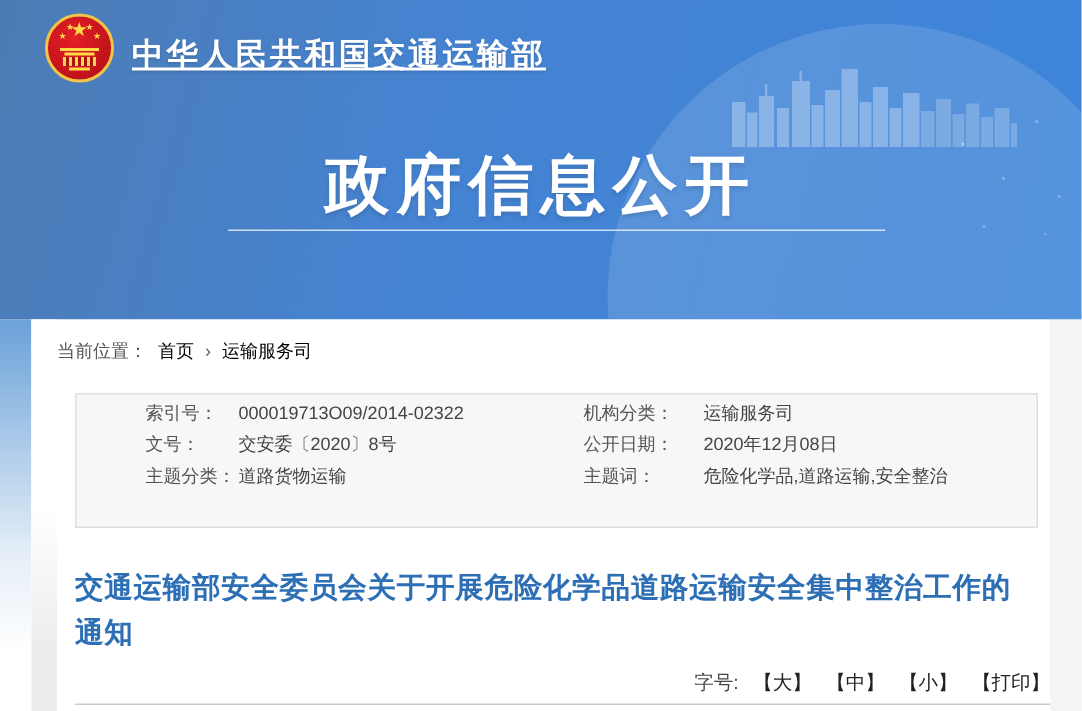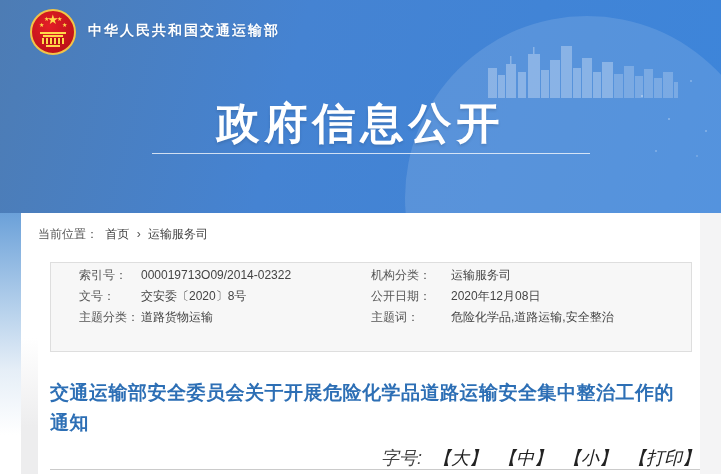--- a/index.html
+++ b/index.html
@@ -35,22 +35,22 @@
   .st-s1{left:7px;top:11px;font-size:6px;}
   .st-s2{left:12px;top:5px;font-size:6px;}
   .st-s3{left:25px;top:5px;font-size:6px;}
   .st-s4{left:30px;top:11px;font-size:6px;}
   .gate{position:absolute;left:50%;bottom:6px;transform:translateX(-50%);width:22px;}
   .gate-roof{height:2px;background:#ffd94a;margin:0 -2px 1px;}
   .gate-roof2{height:2px;background:#ffd94a;margin:0 1px 1px;}
   .gate-body{height:6px;background:repeating-linear-gradient(90deg,#ffd94a 0 2px,#b10e15 2px 4px);}
   .gate-base{height:2px;background:#ffd94a;margin:1px 4px 0;}
   .site-name{
-    position:absolute;left:88px;top:22px;color:#ffffff;font-size:14px;font-weight:bold;
-    letter-spacing:2px;text-shadow:0 1px 2px rgba(0,0,0,0.15);
+    position:absolute;left:88px;top:22px;color:#ffffff;font-size:21px;font-weight:bold;
+    letter-spacing:2px;text-shadow:0 1px 2px rgba(0,0,0,0.15);text-decoration:underline;
   }
   .page-title{
     position:absolute;left:0;top:95px;width:721px;text-align:center;color:#ffffff;
     font-size:43px;font-weight:bold;letter-spacing:5px;text-shadow:0 2px 3px rgba(0,0,0,0.12);
   }
   .title-underline{
     position:absolute;left:152px;top:153px;width:438px;height:1px;
     background:rgba(255,255,255,0.75);
   }
   
@@ -64,36 +64,36 @@
   }
   .strip-right{
     position:absolute;left:700px;top:213px;width:21px;height:261px;background:#f4f4f5;
   }
   
   .panel{position:absolute;left:21px;top:213px;width:679px;height:261px;background:#ffffff;}
   .breadcrumb{
     position:absolute;left:38px;top:226px;font-size:12px;color:#555555;
   }
   .breadcrumb span{margin-right:4px;}
-  .crumb-link{color:#404040;text-decoration:none;cursor:pointer;}
+  .crumb-link{color:#000000;text-decoration:none;cursor:pointer;}
   .meta-box{
     position:absolute;left:50px;top:262px;width:642px;height:90px;box-sizing:border-box;
     background:#f7f7f7;border:1px solid #dedede;
     display:grid;grid-template-columns:62px 230px 80px 1fr;grid-auto-rows:21px;
-    align-content:center;padding-left:28px;font-size:12px;
+    align-content:center;padding-left:46px;font-size:12px;
   }
   .meta-label{color:#555555;line-height:21px;white-space:nowrap;}
   .meta-value{color:#444444;line-height:21px;white-space:nowrap;}
   .doc-title{
     position:absolute;left:50px;top:378px;width:642px;text-align:left;
     font-size:19px;font-weight:bold;color:#2d6fb5;line-height:1.6;letter-spacing:0.5px;
   }
   .toolbar{
     position:absolute;left:50px;top:446px;width:650px;text-align:right;
-    font-size:18px;color:#333333;font-style:italic;
+    font-size:13px;color:#333333;
   }
   .toolbar .tb-label{color:#444444;}
   .toolbar .tb-btn{margin-left:6px;color:#222222;cursor:pointer;}
   .divider{
     position:absolute;left:50px;top:469px;width:650px;height:1px;background:#cbcbcb;
   }
 </style>
 </head>
 <body>
 

